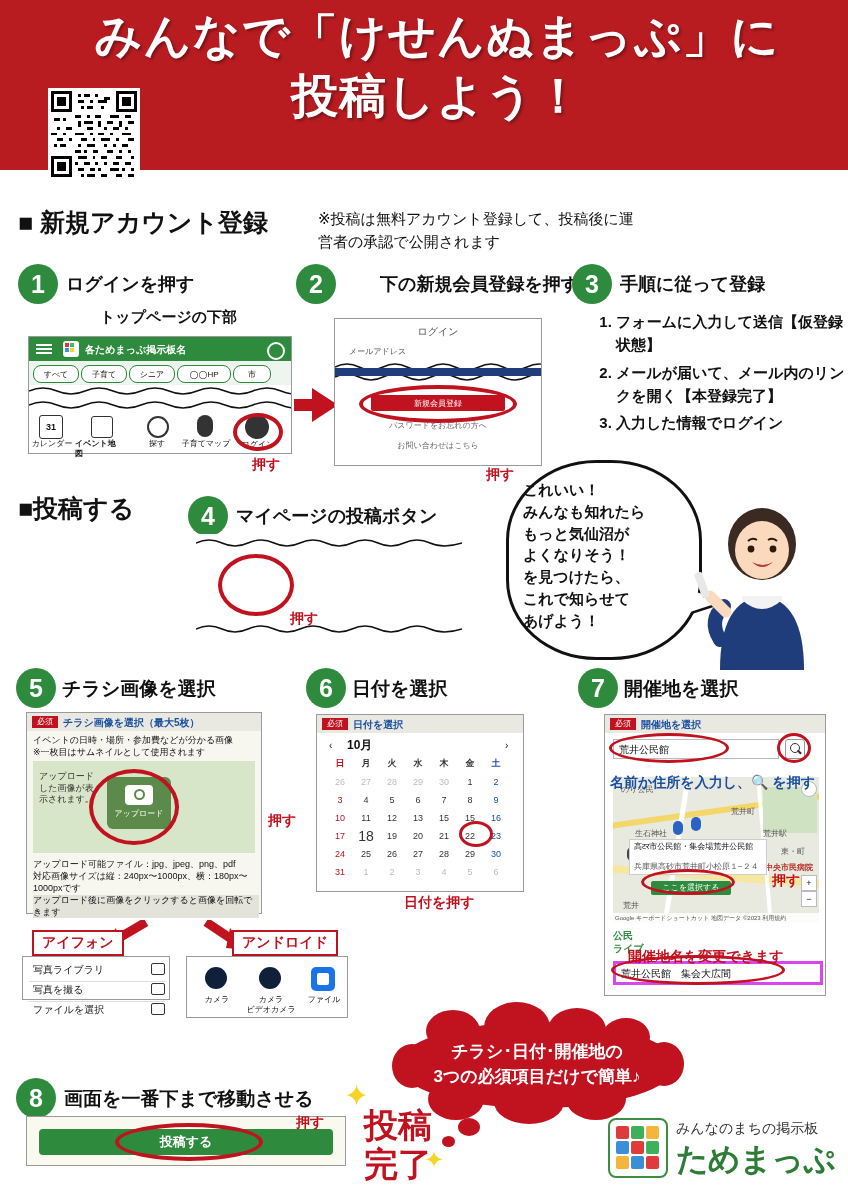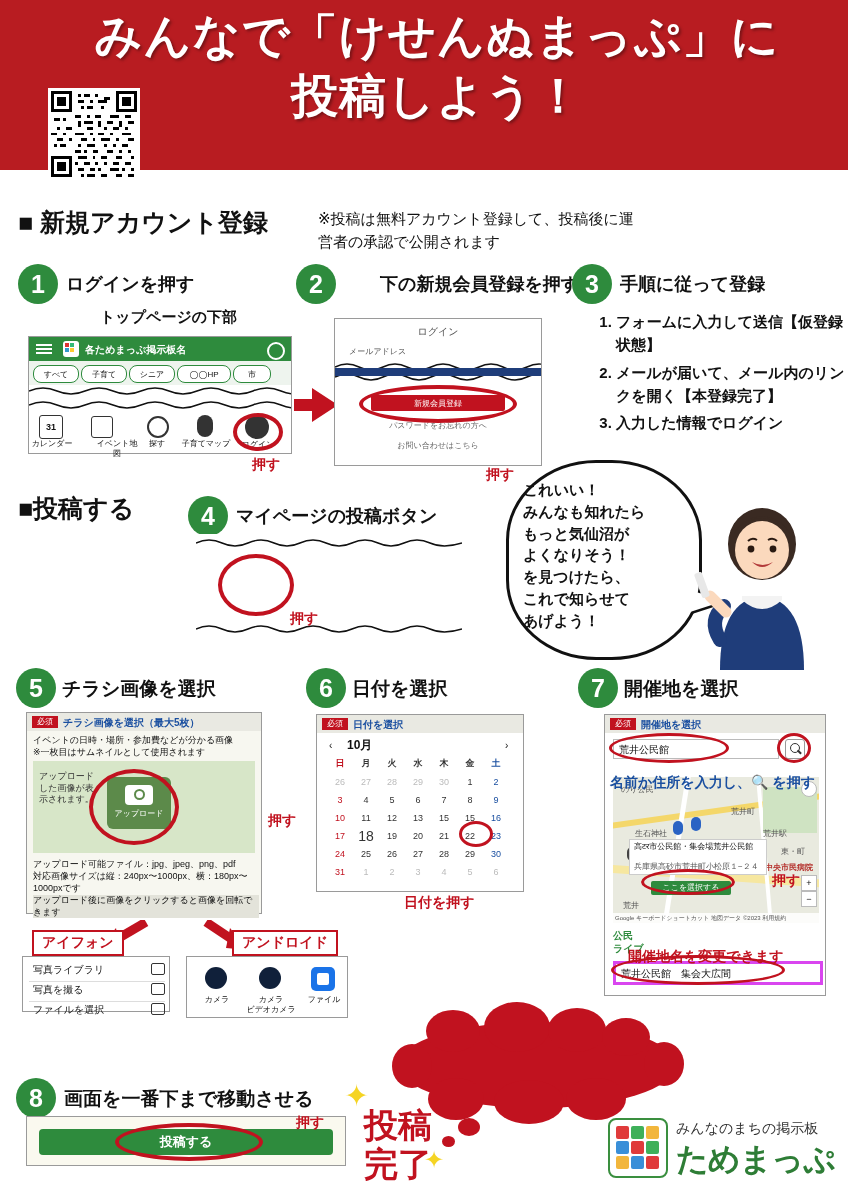--- a/index.html
+++ b/index.html
@@ -263,21 +263,21 @@
     <path d="M0 6 Q 14 0 28 6 T 56 6 T 84 6 T 112 6 T 140 6 T 168 6 T 196 6 T 224 6 T 252 6 T 280 6 L280 0 L0 0 Z" fill="#ffffff"></path>
     <path d="M0 6 Q 14 0 28 6 T 56 6 T 84 6 T 112 6 T 140 6 T 168 6 T 196 6 T 224 6 T 252 6 T 280 6" fill="none" stroke="#111" stroke-width="1.4"></path>
     <path d="M0 20 Q 14 14 28 20 T 56 20 T 84 20 T 112 20 T 140 20 T 168 20 T 196 20 T 224 20 T 252 20 T 280 20 L280 26 L0 26 Z" fill="#fff"></path>
     <path d="M0 20 Q 14 14 28 20 T 56 20 T 84 20 T 112 20 T 140 20 T 168 20 T 196 20 T 224 20 T 252 20 T 280 20" fill="none" stroke="#111" stroke-width="1.4"></path>
   </svg>
   <div class="abs" style="left:0;top:74px;width:262px;height:42px;background:#fff;">
     <div class="abs" style="left:10px;top:4px;width:22px;height:22px;border:1.5px solid #333;border-radius:3px;font-size:9px;text-align:center;line-height:22px;font-weight:bold;">31</div>
     <div class="abs tiny" style="left:2px;top:28px;width:42px;text-align:center;">カレンダー</div>
 
     <div class="abs" style="left:62px;top:5px;width:20px;height:20px;border:1.5px solid #333;border-radius:3px;"></div>
-    <div class="abs tiny" style="left:65px;top:28px;width:46px;text-align:center;">イベント地図</div>
+    <div class="abs tiny" style="left:46px;top:28px;width:46px;text-align:left;font-weight:bold;">イベント地図</div>
 
     <div class="abs" style="left:118px;top:5px;width:18px;height:18px;border:2px solid #333;border-radius:50%;"></div>
     <div class="abs tiny" style="left:108px;top:28px;width:40px;text-align:center;">探す</div>
 
     <div class="abs" style="left:168px;top:4px;width:16px;height:22px;background:#333;border-radius:8px 8px 8px 8px;"></div>
     <div class="abs tiny" style="left:152px;top:28px;width:50px;text-align:center;">子育てマップ</div>
 
     <div class="abs" style="left:216px;top:4px;width:24px;height:24px;background:#333;border-radius:50%;"></div>
     <div class="abs tiny" style="left:206px;top:29px;width:46px;text-align:center;">ログイン</div>
   </div>
@@ -385,21 +385,21 @@
   <path d="M4 30 L22 8 L26 28 Z" fill="#c1121f"></path>
 </svg>
 <div class="abs redlabel" style="left:32px;top:930px;">アイフォン</div>
 
 <svg class="abs" style="left:196px;top:920px;" width="60" height="34">
   <path d="M10 2 L40 22" stroke="#c1121f" stroke-width="9" fill="none"></path>
   <path d="M52 30 L34 8 L30 28 Z" fill="#c1121f"></path>
 </svg>
 <div class="abs redlabel" style="left:232px;top:930px;">アンドロイド</div>
 
-<div class="abs screen" style="left:22px;top:956px;width:148px;height:56px;">
+<div class="abs screen" style="left:22px;top:956px;width:148px;height:44px;">
   <div class="abs tiny10" style="left:10px;top:6px;">写真ライブラリ</div>
   <div class="abs" style="left:128px;top:6px;width:12px;height:10px;border:1.4px solid #333;border-radius:2px;"></div>
   <div class="abs" style="left:6px;top:24px;width:136px;height:1px;background:#ddd;"></div>
   <div class="abs tiny10" style="left:10px;top:26px;">写真を撮る</div>
   <div class="abs" style="left:128px;top:26px;width:12px;height:10px;border:1.4px solid #333;border-radius:2px;"></div>
   <div class="abs" style="left:6px;top:44px;width:136px;height:1px;background:#ddd;"></div>
   <div class="abs tiny10" style="left:10px;top:46px;">ファイルを選択</div>
   <div class="abs" style="left:128px;top:46px;width:12px;height:10px;border:1.4px solid #333;border-radius:2px;"></div>
 </div>
 
@@ -557,20 +557,24 @@
   <div class="body"></div>
   <div class="cloud-dot" style="left:28px;top:-12px;width:54px;height:42px;"></div>
   <div class="cloud-dot" style="left:86px;top:-20px;width:66px;height:50px;"></div>
   <div class="cloud-dot" style="left:150px;top:-14px;width:58px;height:44px;"></div>
   <div class="cloud-dot" style="left:204px;top:-4px;width:48px;height:38px;"></div>
   <div class="cloud-dot" style="left:30px;top:56px;width:56px;height:42px;"></div>
   <div class="cloud-dot" style="left:96px;top:58px;width:70px;height:44px;"></div>
   <div class="cloud-dot" style="left:168px;top:56px;width:60px;height:42px;"></div>
   <div class="cloud-dot" style="left:-6px;top:22px;width:40px;height:44px;"></div>
   <div class="cloud-dot" style="left:246px;top:20px;width:40px;height:44px;"></div>
+  <div class="txt">
+    <span>チラシ･日付･開催地の</span><br>
+    <span>3つの必須項目だけで簡単♪</span>
+  </div>
   <div class="cloud-dot" style="left:60px;top:96px;width:22px;height:18px;"></div>
   <div class="cloud-dot" style="left:44px;top:114px;width:13px;height:11px;"></div>
 </div>
 
 <div class="abs circ" style="left:16px;top:1078px;">8</div>
 <div class="abs step-label" style="left:64px;top:1086px;font-size:19px;">画面を一番下まで移動させる</div>
 
 <div class="abs screen" style="left:26px;top:1116px;width:320px;height:50px;background:#faf9ef;">
   <div class="abs greenbtn" style="left:12px;top:12px;width:294px;height:26px;font-size:13px;">投稿する</div>
   <div class="ellipse" style="left:88px;top:6px;width:148px;height:38px;"></div>

